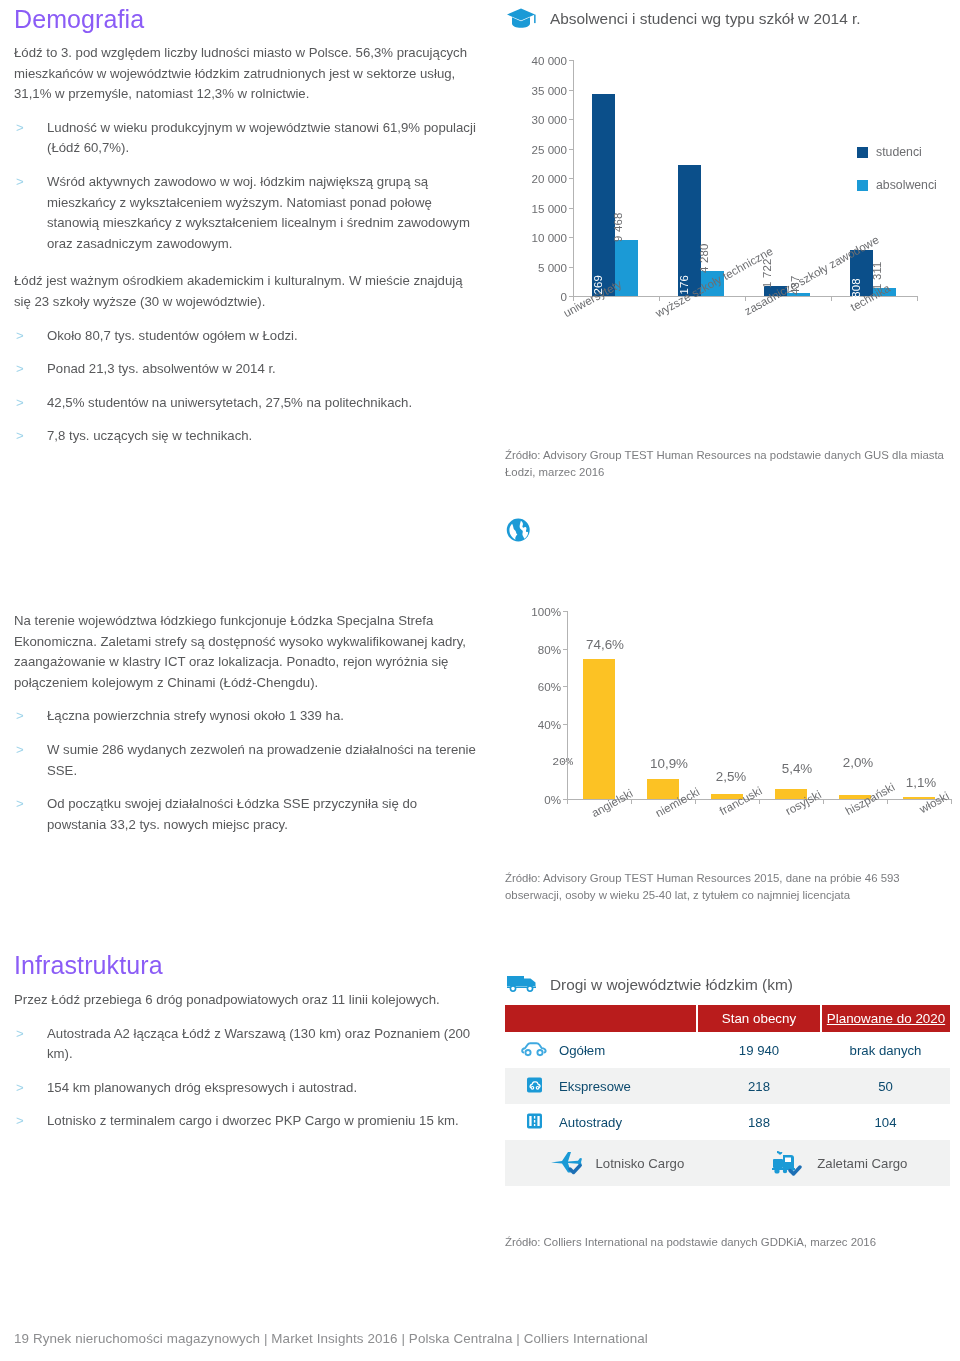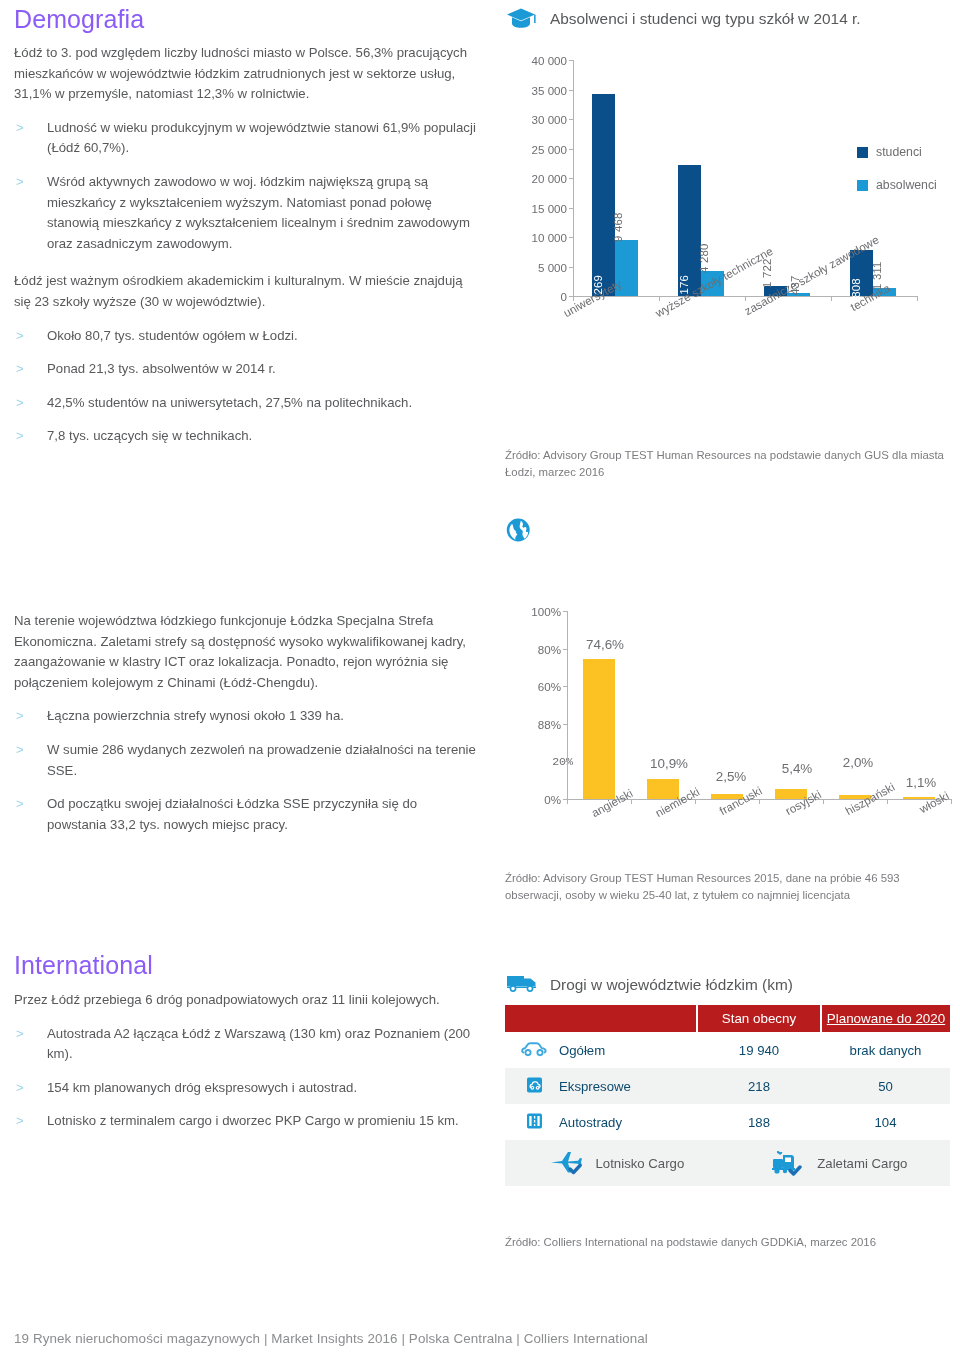--- a/index.html
+++ b/index.html
@@ -174,21 +174,21 @@
           <span>W sumie 286 wydanych zezwoleń na prowadzenie działalności na terenie SSE.</span>
         </li>
         <li class="bullet">
           <span class="chev">&gt;</span>
           <span>Od początku swojej działalności Łódzka SSE przyczyniła się do powstania 33,2 tys. nowych miejsc pracy.</span>
         </li>
       </ul>
     </div>
 
     <div style="position:absolute; left:0; top:950px; width:466px;">
-      <div class="sec-title">International</div>
+      <div class="sec-title">Infrastruktura</div>
       <div class="para" style="margin-top:10px;">Przez Łódź przebiega 6 dróg ponadpowiatowych oraz 11 linii kolejowych.</div>
       <ul class="bullets" style="margin-top:9px;">
         <li class="bullet">
           <span class="chev">&gt;</span>
           <span>Autostrada A2 łącząca Łódź z Warszawą (130 km) oraz Poznaniem (200 km).</span>
         </li>
         <li class="bullet">
           <span class="chev">&gt;</span>
           <span>154 km planowanych dróg ekspresowych i autostrad.</span>
         </li>
@@ -297,21 +297,21 @@
           <path d="M18 6.5 C20 8 21 10 20 12 C19 14 21 15 22 14 C24 13 25 15 24 17 C23 19 25 20 26 19 C26.5 22 25 25 22 27 C21 24 19 23 20 20 C21 17 18 17 17 15 C16 13 17 10 18 6.5 Z" fill="#ffffff"></path>
         </svg>
       </span>
     </div>
 
     <div class="bc" style="position:absolute; left:0; top:595px; width:445px; height:245px;">
 
       <div class="ytick-lbl" style="top:16px;  width:56px; left:0;">100%</div>
       <div class="ytick-lbl" style="top:53.6px;width:56px; left:0;">80%</div>
       <div class="ytick-lbl" style="top:91.2px;width:56px; left:0;">60%</div>
-      <div class="ytick-lbl" style="top:128.8px;width:56px;left:0;">88%</div>
+      <div class="ytick-lbl" style="top:128.8px;width:56px;left:0;">40%</div>
       <div class="ytick-lbl" style="top:166.4px;width:56px;left:12px;font-family:Liberation Mono, monospace;">20%</div>
       <div class="ytick-lbl" style="top:204px; width:56px; left:0;">0%</div>
 
       <div class="yaxis-line" style="left:62px; top:16px; height:188px;"></div>
       <div class="xaxis-line" style="left:62px; top:204px; width:385px;"></div>
 
       <div class="ytick-mark" style="left:58px; top:16px;"></div>
       <div class="ytick-mark" style="left:58px; top:53.6px;"></div>
       <div class="ytick-mark" style="left:58px; top:91.2px;"></div>
       <div class="ytick-mark" style="left:58px; top:128.8px;"></div>

